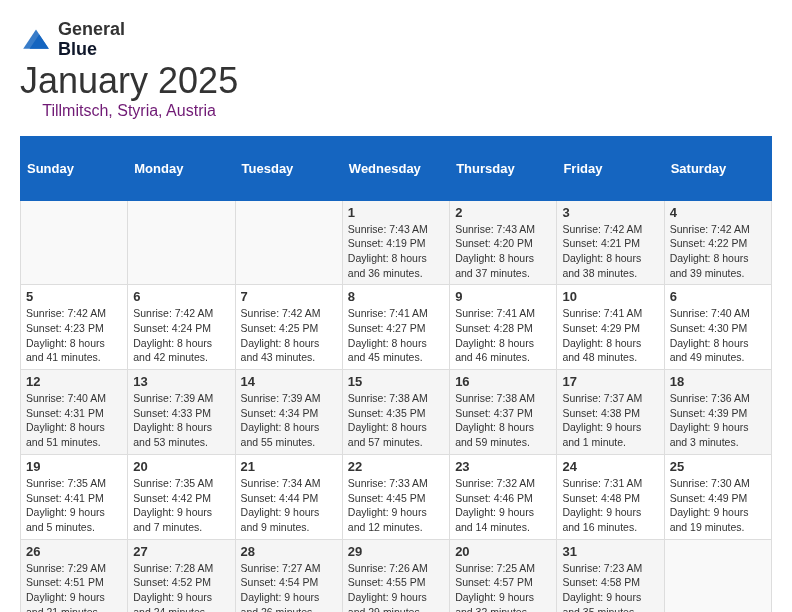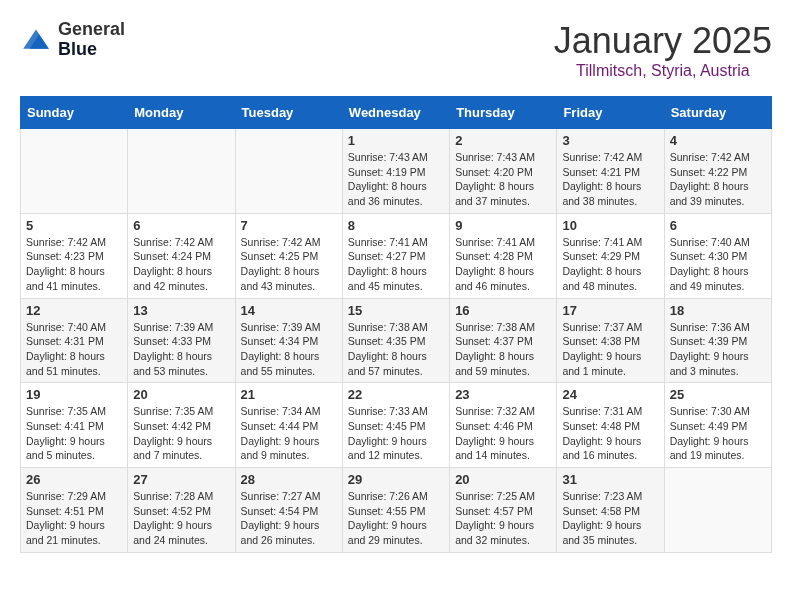--- a/index.html
+++ b/index.html
@@ -8,20 +8,21 @@
       background: #fff;
       width: 792px;
       min-height: 612px;
       padding: 20px;
     }
     .header {
       display: flex;
       justify-content: space-between;
       align-items: flex-start;
       margin-bottom: 16px;
+      flex-direction: column;
     }
     .logo {
       display: flex;
       align-items: center;
       gap: 6px;
     }
     .logo-text {
       display: flex;
       flex-direction: column;
       line-height: 1.1;
@@ -55,21 +56,21 @@
     table {
       width: 100%;
       border-collapse: collapse;
       border: 1px solid #ccc;
     }
     thead tr {
       background-color: #1565c0;
       color: #fff;
     }
     thead th {
-      padding: 8px 6px;
+      padding: 24px 6px;
       font-size: 13px;
       font-weight: bold;
       text-align: left;
       border: 1px solid #1565c0;
     }
     tbody tr {
       vertical-align: top;
     }
     tbody tr:nth-child(odd) {
       background-color: #f5f5f5;

